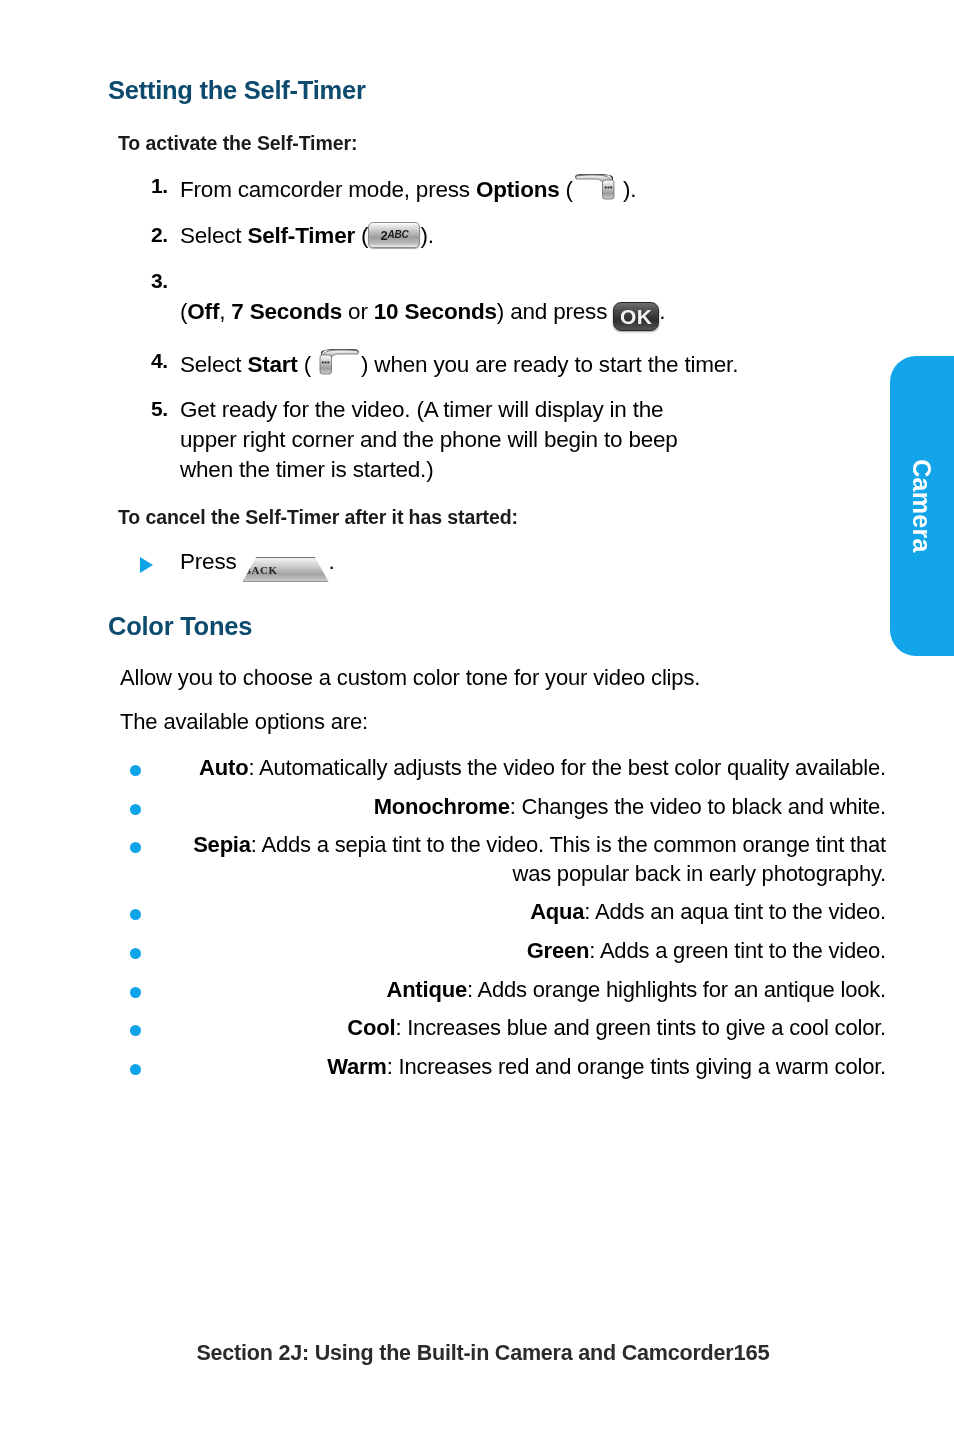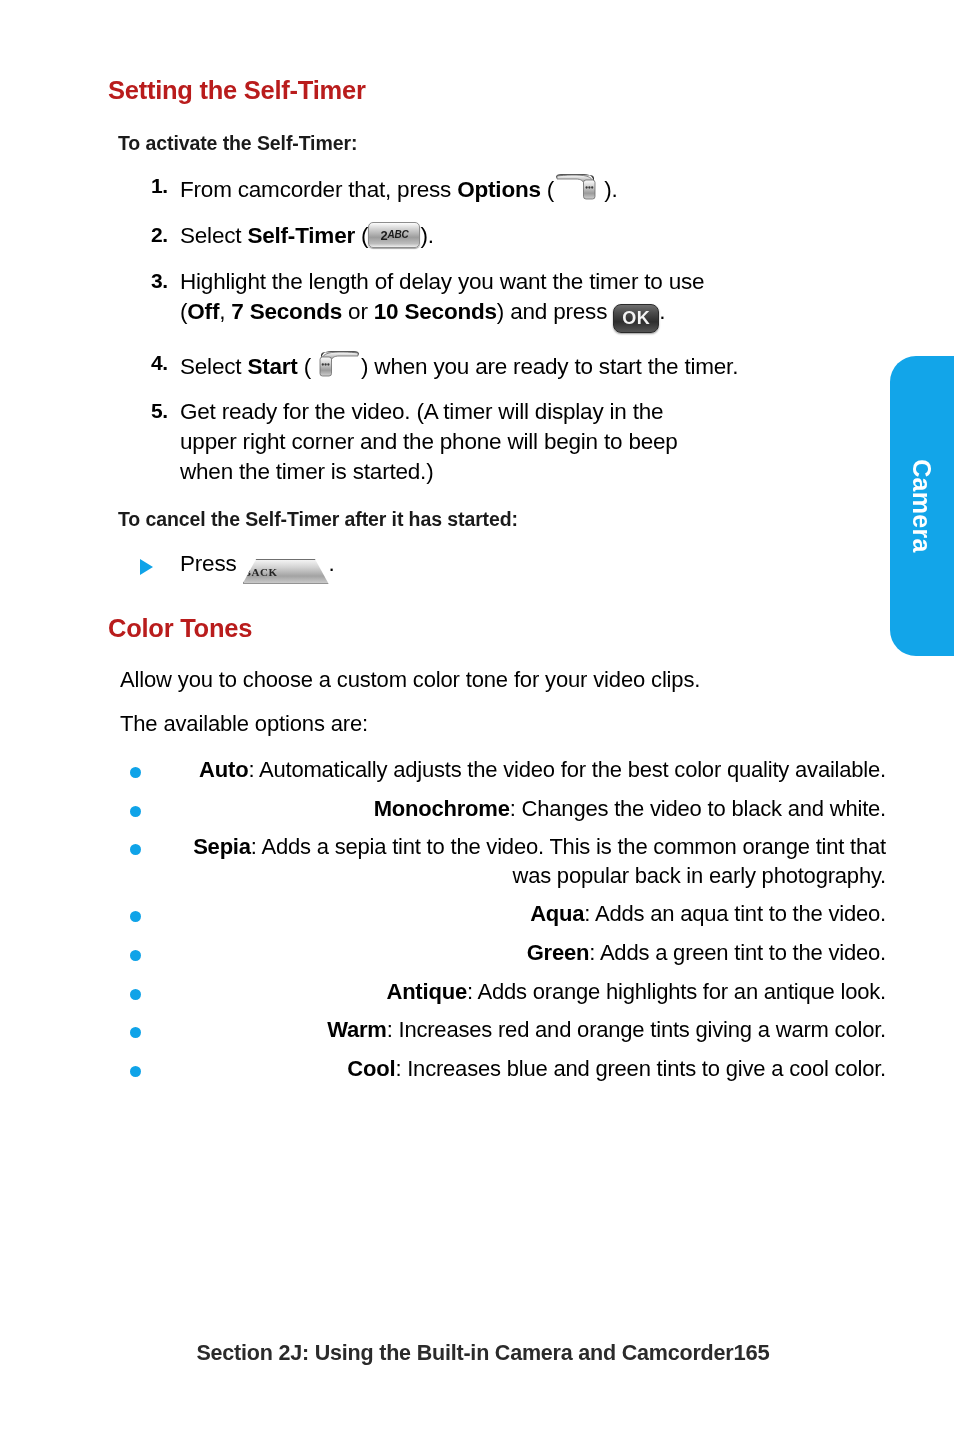--- a/index.html
+++ b/index.html
@@ -27,21 +27,21 @@
     left: 108px;
     top: 76px;
     width: 778px;
   }
 
   
   .h1 {
     font-size: 25.5px;
     font-weight: bold;
     letter-spacing: -0.25px;
-    color: #b91c1c;
+    color: #0c4a6e;
     margin: 0 0 28px 0;
     line-height: 1.1;
   }
   .h1.tones { margin: 0 0 24px 0; }
 
   .subhead {
     font-size: 19.5px;
     font-weight: bold;
     color: #1b1b1b;
     letter-spacing: -0.1px;
@@ -146,21 +146,21 @@
   }
   .key-num .sm { font-size: 10px; vertical-align: 2px; letter-spacing: -0.3px; font-style: italic; }
 
   
   .key-ok {
     width: 46px; height: 29px;
     border-radius: 8px;
     background: linear-gradient(180deg,#6f6f6f 0%,#4a4a4a 30%,#2d2d2d 62%,#545454 100%);
     border: 1px solid #2a2a2a;
     color: #f4f4f4;
-    font-size: 18px;
+    font-size: 21px;
     font-weight: bold;
     text-align: center;
     line-height: 27px;
     letter-spacing: 0.5px;
     box-shadow: 0 1px 2px rgba(0,0,0,0.4);
   }
 
   
   .key-back {
     width: 86px; height: 25px;
@@ -231,21 +231,21 @@
 
   <div id="content">
 
     <h1 class="h1">Setting the Self-Timer</h1>
 
     <div class="subhead">To activate the Self-Timer:</div>
 
     <ol class="steps">
 
       <li>
-        <span class="num">1.</span><span>From camcorder that, press </span><b>Options</b><span> (</span><span class="key key-soft"><svg width="50" height="30" viewBox="0 0 50 30" aria-hidden="true">
+        <span class="num">1.</span><span>From camcorder mode, press </span><b>Options</b><span> (</span><span class="key key-soft"><svg width="50" height="30" viewBox="0 0 50 30" aria-hidden="true">
           <defs>
             <linearGradient id="sk1" x1="0" y1="0" x2="0" y2="1">
               <stop offset="0" stop-color="#fcfcfc"></stop>
                   <stop offset="0.35" stop-color="#d2d2d2"></stop>
               <stop offset="0.7" stop-color="#9b9b9b"></stop>
                   <stop offset="1" stop-color="#cfcfcf"></stop>
             </linearGradient>
             <linearGradient id="sk1b" x1="0" y1="0" x2="0" y2="1">
               <stop offset="0" stop-color="#5a5a5a"></stop>
                   <stop offset="0.5" stop-color="#2b2b2b"></stop>
@@ -259,21 +259,21 @@
           <circle cx="35.4" cy="15.5" r="1.15" fill="#3a3a3a"></circle>
           <circle cx="38.2" cy="15.5" r="1.15" fill="#3a3a3a"></circle>
         </svg></span><span>).</span>
       </li>
 
       <li>
         <span class="num">2.</span><span>Select </span><b>Self-Timer</b><span> (</span><span class="key key-num"><span>2</span><span class="sm">ABC</span></span><span>).</span>
       </li>
 
       <li>
-        <span class="num">3.</span><span>Highlight the length of delay you want the timer to use</span><br><span>(</span><b>Off</b><span>, </span><b>7 Seconds</b><span> or </span><b>10 Seconds</b><span>) and press </span><span class="key key-ok">OK</span><span>.</span>
+        <span class="num">3.</span><br><span>(</span><b>Off</b><span>, </span><b>7 Seconds</b><span> or </span><b>10 Seconds</b><span>) and press </span><span class="key key-ok">OK</span><span>.</span>
       </li>
 
       <li>
         <span class="num">4.</span><span>Select </span><b>Start</b><span> (</span><span class="key key-soft"><svg width="50" height="30" viewBox="0 0 50 30" aria-hidden="true">
           <g transform="translate(50,0) scale(-1,1)">
             <path d="M2 5 C2 3 4 2 7 2 L30 2 C37 2 40 6 40 12 L40 6 C40 4 38 3 36 3 L7 4 C5 4 3 5 2 6 Z" fill="url(#sk1b)"></path>
             <path d="M3 4 C10 3 26 2.5 32 4 C38 5.5 40 9 40 13 L30 13 C30 9 27 7 22 7 L3 7 Z" fill="url(#sk1)" stroke="#6b6b6b" stroke-width="0.8"></path>
             <rect x="29.5" y="8" width="11.5" height="19" rx="2.5" fill="url(#sk1)" stroke="#6b6b6b" stroke-width="0.8"></rect>
             <circle cx="32.6" cy="15.5" r="1.15" fill="#3a3a3a"></circle>
             <circle cx="35.4" cy="15.5" r="1.15" fill="#3a3a3a"></circle>
@@ -301,22 +301,22 @@
     <p class="para">Allow you to choose a custom color tone for your video clips.</p>
     <p class="para" style="margin-bottom:18px;">The available options are:</p>
 
     <ul class="dot-list">
       <li><span class="dot-bullet"></span><b>Auto</b><span>: Automatically adjusts the video for the best color quality available.</span></li>
       <li><span class="dot-bullet"></span><b>Monochrome</b><span>: Changes the video to black and white.</span></li>
       <li><span class="dot-bullet"></span><b>Sepia</b><span>: Adds a sepia tint to the video. This is the common orange tint that was popular back in early photography.</span></li>
       <li><span class="dot-bullet"></span><b>Aqua</b><span>: Adds an aqua tint to the video.</span></li>
       <li><span class="dot-bullet"></span><b>Green</b><span>: Adds a green tint to the video.</span></li>
       <li><span class="dot-bullet"></span><b>Antique</b><span>: Adds orange highlights for an antique look.</span></li>
+      <li><span class="dot-bullet"></span><b>Cool</b><span>: Increases blue and green tints to give a cool color.</span></li>
       <li><span class="dot-bullet"></span><b>Warm</b><span>: Increases red and orange tints giving a warm color.</span></li>
-      <li><span class="dot-bullet"></span><b>Cool</b><span>: Increases blue and green tints to give a cool color.</span></li>
     </ul>
 
   </div>
 
   <div id="side-tab">
     <div class="tab-label">Camera</div>
   </div>
 
   <div id="footer">
     <div>Section 2J: Using the Built-in Camera and Camcorder</div>

